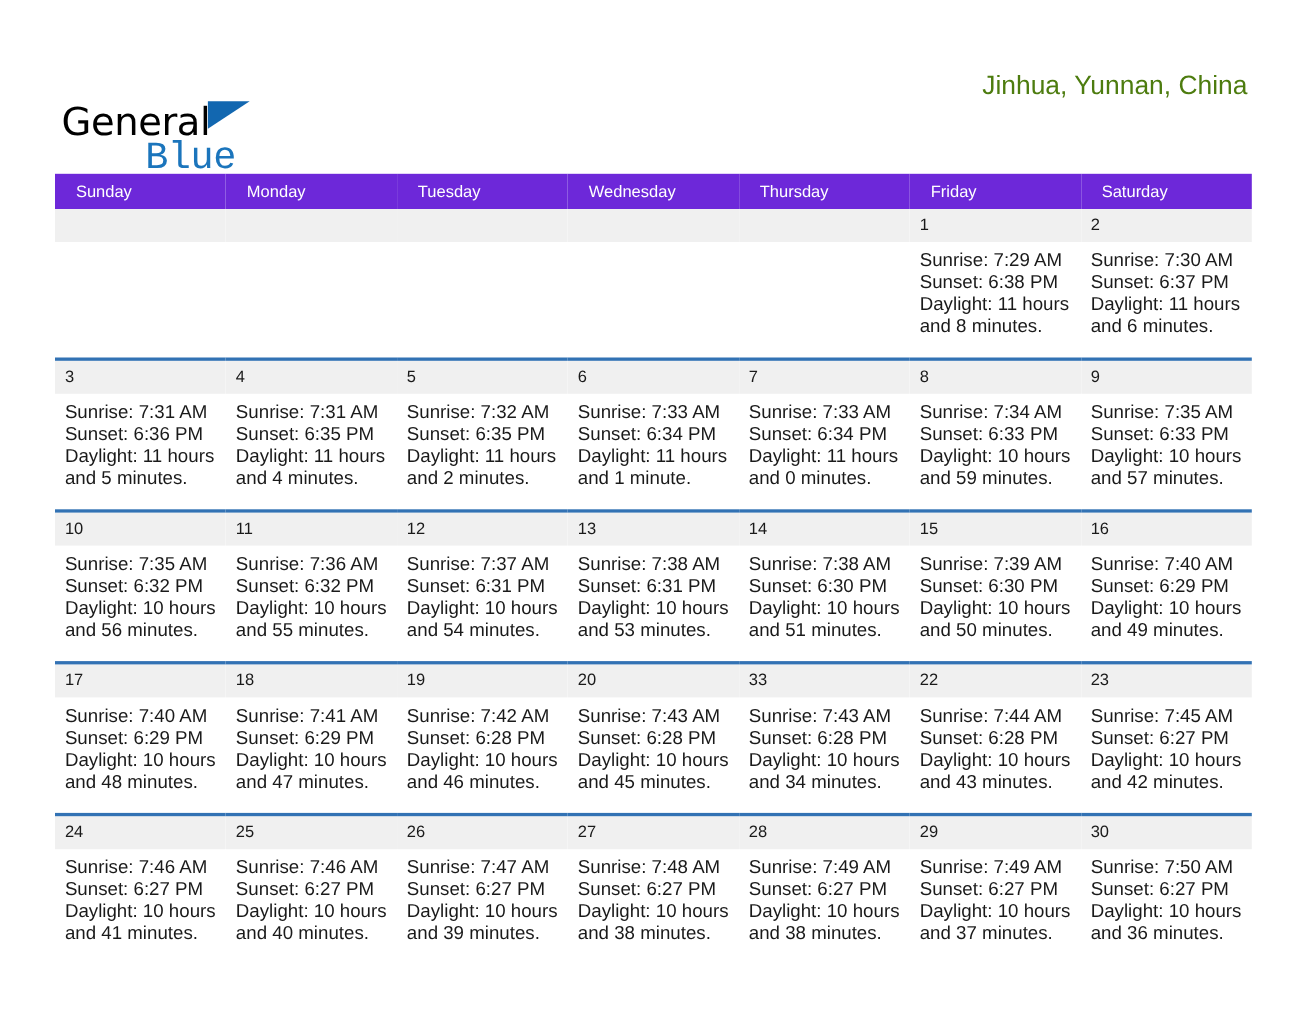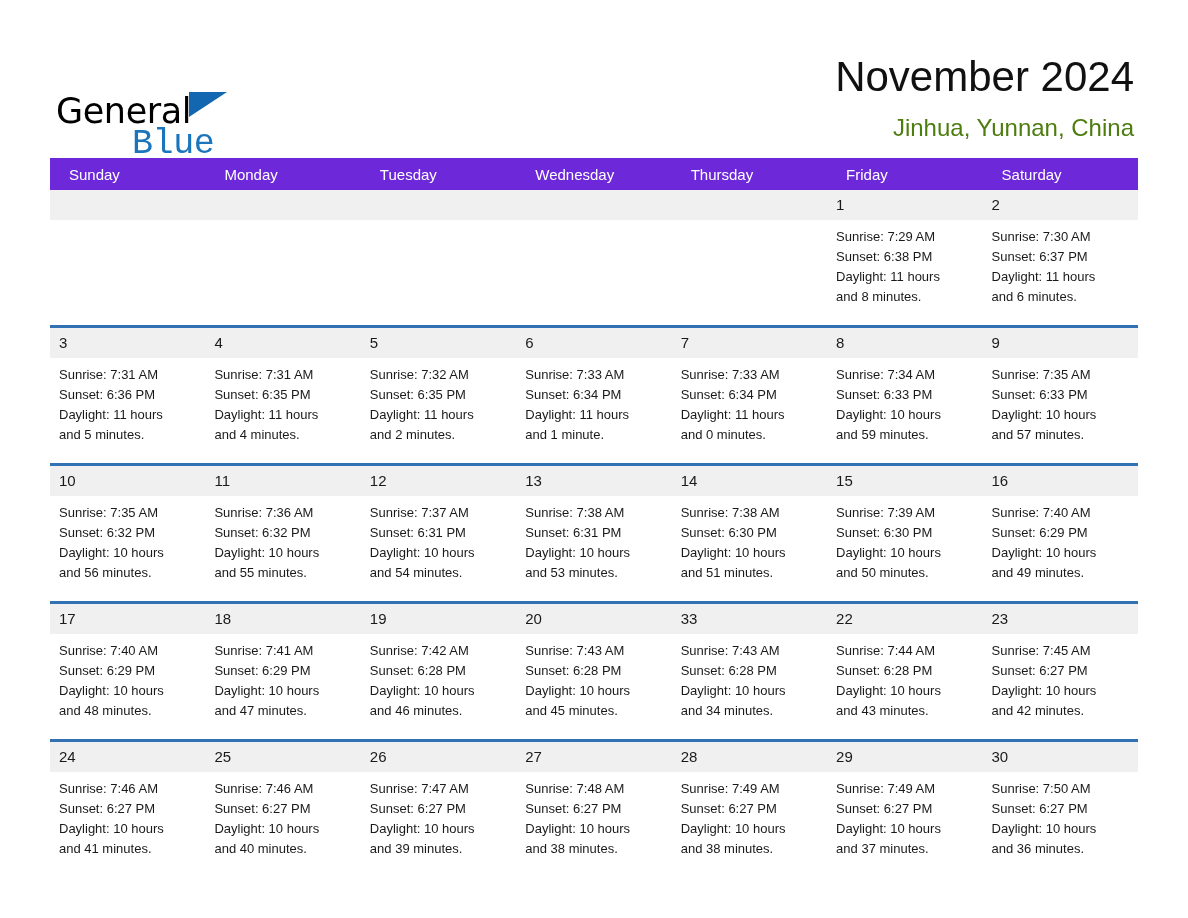--- a/index.html
+++ b/index.html
@@ -133,21 +133,21 @@
     color: #1a1a1a;
     padding: 5px 0 6px 9px;
     height: 19px;
   }
   td.empty .daynum {
     background: #f0f0f0;
     color: transparent;
   }
   .info {
     padding: 7px 8px 0 9px;
-    font-size: 13px;
+    font-size: 17px;
     line-height: 20px;
     color: #1a1a1a;
   }
   .info div {
     white-space: nowrap;
   }
   tbody tr:last-child td {
     height: 112px;
   }
 </style>
@@ -161,21 +161,20 @@
     <div class="logo">
       <div class="logo-row1">
         <span class="logo-general">General</span><span class="logo-triangle"></span>
       </div>
       <div class="logo-row2">
         <span class="logo-blue">Blue</span>
       </div>
     </div>
 
     <div class="title-block">
-      <h1 class="month-title">November 2024</h1>
       <h2 class="location-title">Jinhua, Yunnan, China</h2>
     </div>
 
   </div>
 
   <table class="calendar">
     <thead>
       <tr>
         <th>Sunday</th>
         <th>Monday</th>

